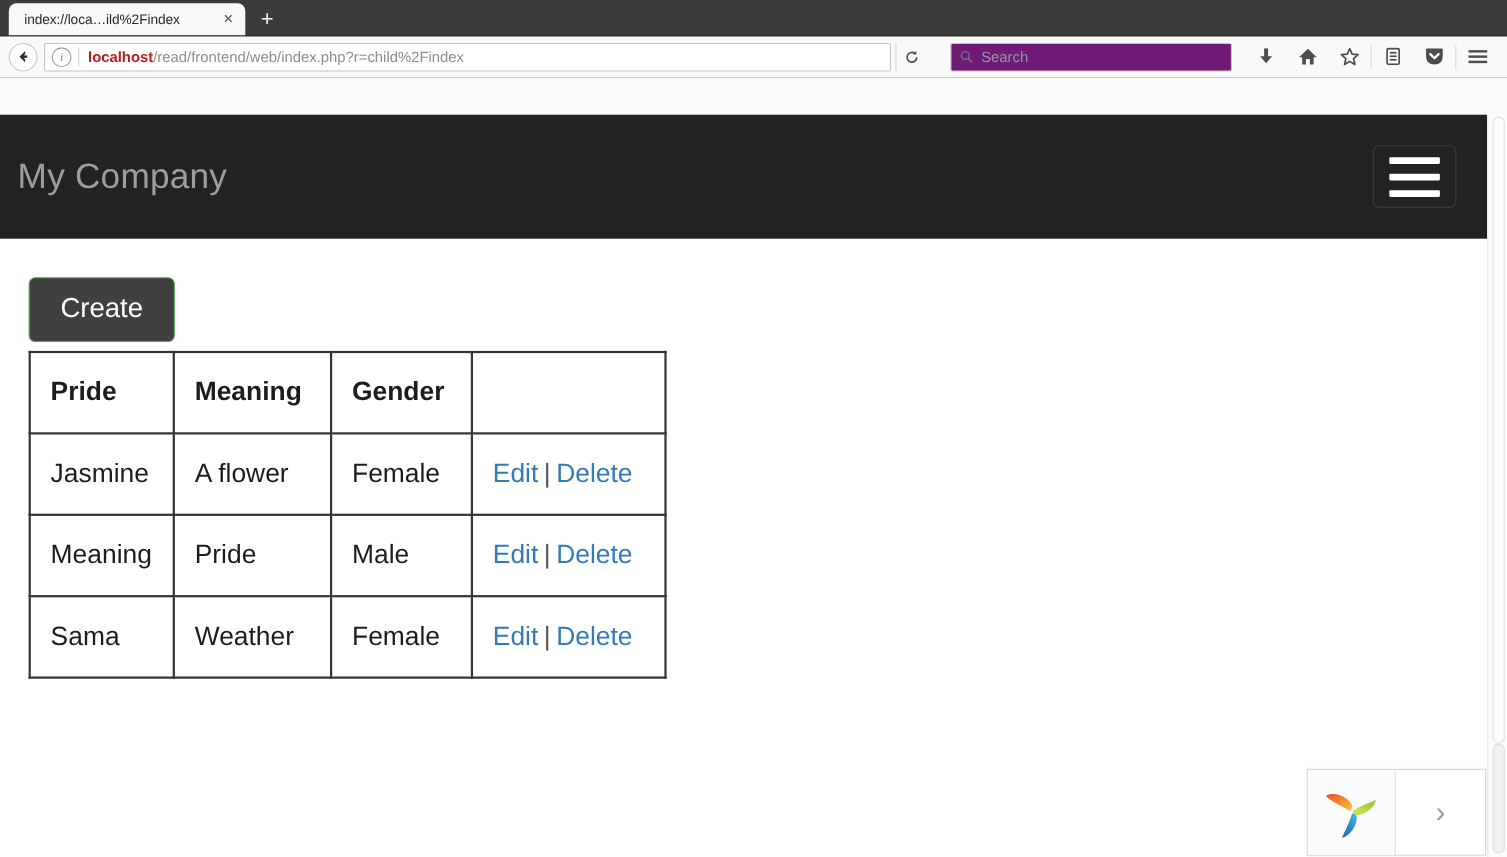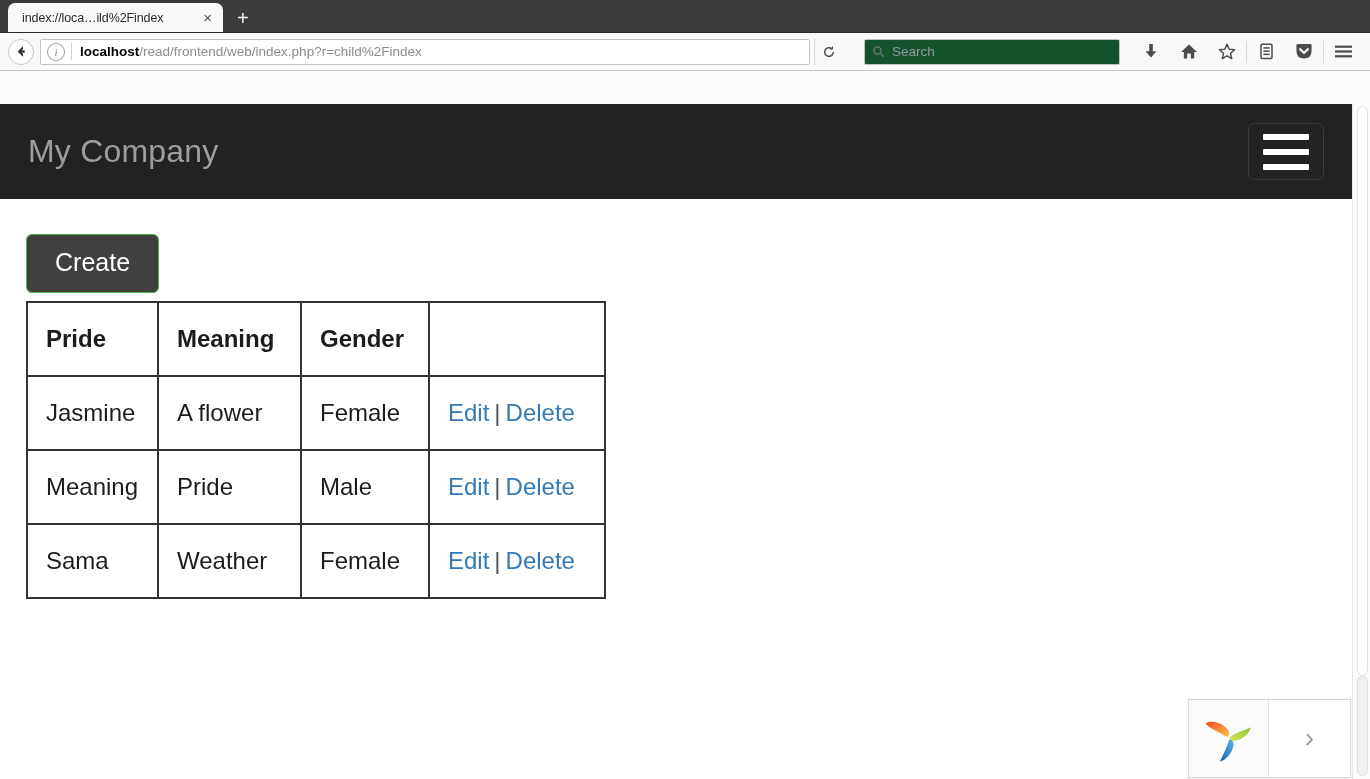--- a/index.html
+++ b/index.html
@@ -98,30 +98,30 @@
     border: 1.3px solid #9a9a9a;
     color: #7d7d7d;
     font-size: 11px; font-style: italic;
     display: flex; align-items: center; justify-content: center;
     font-family: "Liberation Serif", serif;
     flex: 0 0 auto;
     margin-right: 6px;
   }
   .url-sep { width:1px; height:17px; background:#d2d2d2; margin-right:8px; }
   .url-text { font-size: 13.5px; color: #8c8c8c; white-space: nowrap; overflow: hidden; }
-  .url-host { color: #000000; font-weight: bold; }
+  .url-host { color: #b91c1c; font-weight: bold; }
   .reload-btn {
     width: 28px; height: 26px;
     display: flex; align-items: center; justify-content: center;
     color: #4c4c4c; font-size: 15px; cursor: pointer;
     border-left: 1px solid #d6d6d6;
   }
   .searchbar {
     width: 256px; height: 26px;
-    background: #14532d;
+    background: #701a75;
     border: 1px solid #c4c4c4;
     border-radius: 2px;
     display: flex; align-items: center;
     padding: 0 7px;
     margin-left: 20px;
   }
   .search-ph { font-size: 13.5px; color: #8f9aa3; margin-left: 7px; }
   .chrome-icons { display: flex; align-items: center; margin-left: 10px; }
   .ci { width: 38px; height: 30px; display:flex; align-items:center; justify-content:center; cursor:pointer; }
   .ci-divider { width:1px; height:22px; background:#d9d9d9; }
@@ -134,26 +134,26 @@
     position: absolute;
     left: 0; top: 104px;
     width: 1370px;
     height: 675px;
     background: #ffffff;
     overflow: hidden;
   }
   .page { width: 1352px; }
 
   .site-navbar {
-    height: 95px;
+    height: 113px;
     background: #222222;
     display: flex;
     align-items: center;
     justify-content: space-between;
-    padding: 0 28px 0 28px;
+    padding: 0 28px 0 16px;
   }
   .brand {
     color: #9d9d9d;
     font-size: 32px;
     font-weight: 400;
     letter-spacing: .2px;
   }
   .navbar-toggle {
     width: 76px; height: 57px;
     border: 1px solid #3a3a3a;

